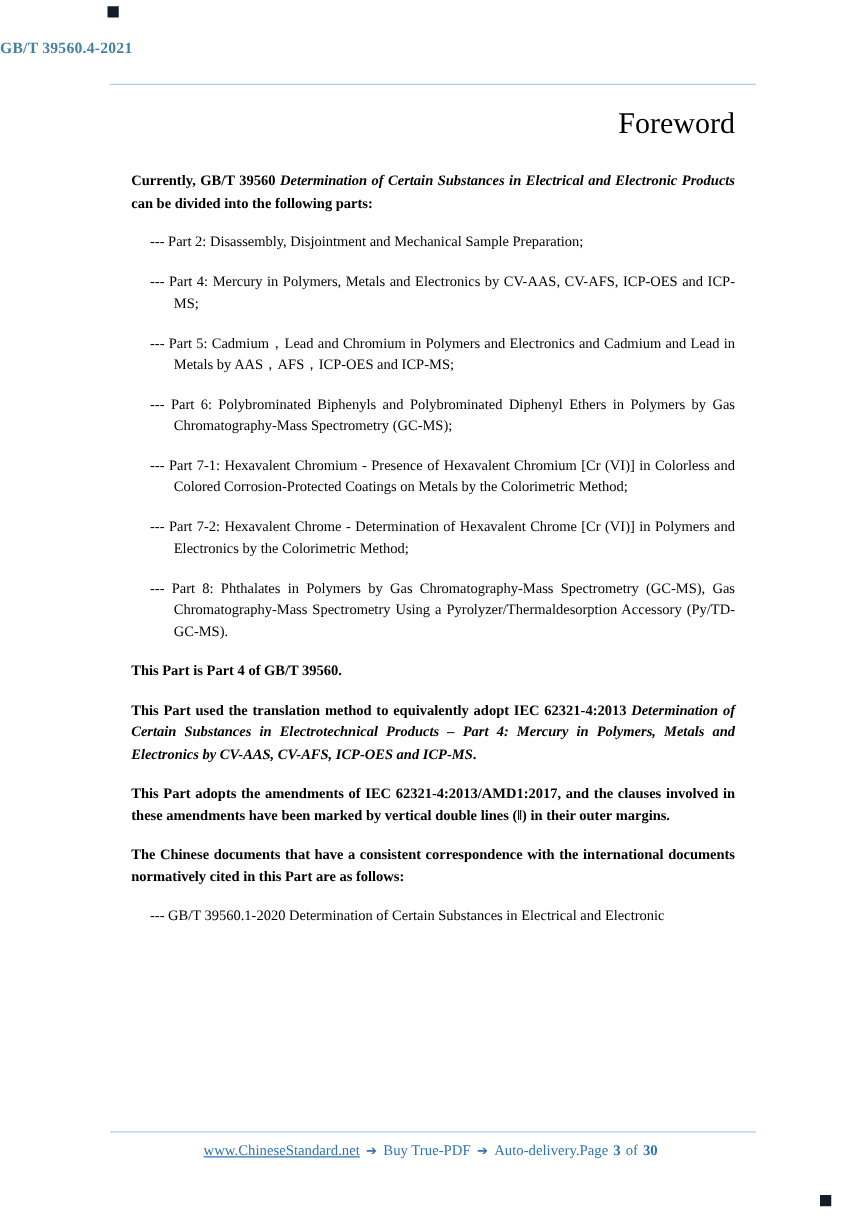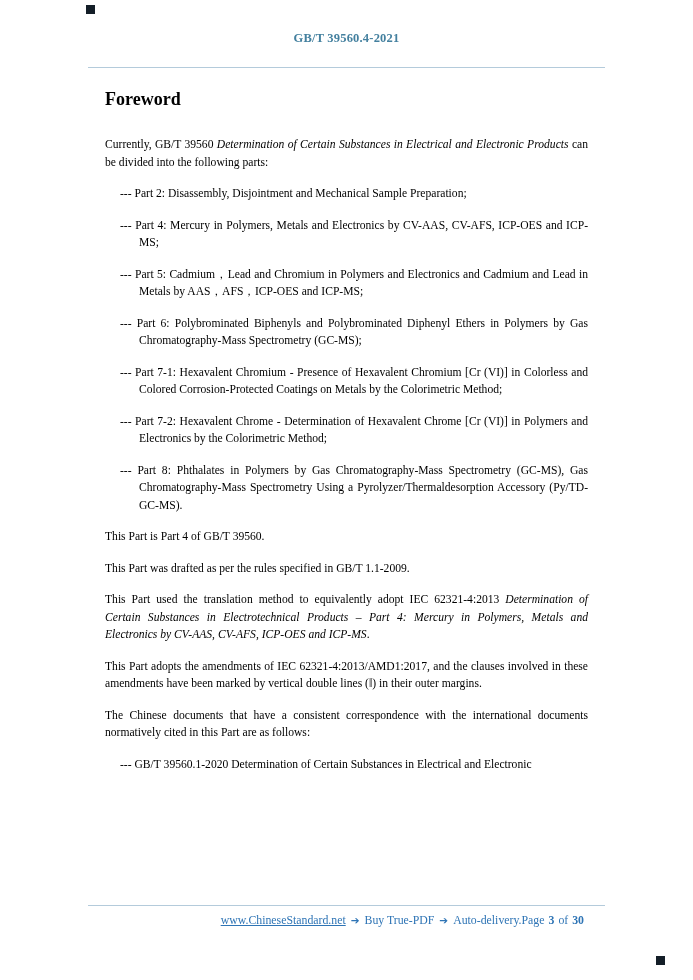--- a/index.html
+++ b/index.html
@@ -20,52 +20,53 @@
     background: #141e28;
   }
   .corner-tl { top: 5px; left: 86px; }
   .corner-br { top: 956px; left: 656px; }
 
   .doc-header {
     position: absolute;
     top: 31px;
     left: 0;
     width: 100%;
-    text-align: center;
+    text-align: left;
     font-size: 12.5px;
     font-weight: bold;
     color: #44809f;
     letter-spacing: 0.2px;
   }
   .header-rule {
     position: absolute;
     top: 67px;
     left: 88px;
     width: 517px;
     border-top: 1px solid #b4cbdb;
   }
 
   .content {
     position: absolute;
     top: 88px;
     left: 105px;
     width: 483px;
   }
   .doc-title {
-    text-align: left;
-    font-size: 18px;
-    font-weight: bold;
+    text-align: right;
+    font-size: 24px;
+    font-weight: normal;
     line-height: 22px;
     margin: 0 0 26px 0;
   }
   .body-para {
     font-size: 11.6px;
     line-height: 17.5px;
     text-align: justify;
     margin: 0 0 14px 0;
+    font-weight: bold;
   }
   .italic { font-style: italic; }
   ul.parts-list { list-style: none; margin: 0; padding: 0; }
   ul.parts-list li {
     font-size: 11.6px;
     line-height: 17.5px;
     text-align: justify;
     margin: 0 0 14px 34px;
     text-indent: -19px;
   }
@@ -76,21 +77,21 @@
     left: 88px;
     width: 517px;
     border-top: 1px solid #b4cbdb;
   }
   .doc-footer {
     position: absolute;
     top: 913px;
     left: 105px;
     width: 483px;
     display: flex;
-    justify-content: flex-end;
+    justify-content: center;
     align-items: baseline;
     font-size: 11.8px;
     color: #2e74b5;
   }
   .footer-left a, .site-link {
     color: #2e74b5;
     text-decoration: underline;
     cursor: pointer;
   }
   .arrow-glyph { margin: 0 5px; font-family: "DejaVu Sans", sans-serif; font-size: 10.5px; }
@@ -118,21 +119,20 @@
       <li>--- Part 4: Mercury in Polymers, Metals and Electronics by CV-AAS, CV-AFS, ICP-OES and ICP-MS;</li>
       <li>--- Part 5: Cadmium，Lead and Chromium in Polymers and Electronics and Cadmium and Lead in Metals by AAS，AFS，ICP-OES and ICP-MS;</li>
       <li>--- Part 6: Polybrominated Biphenyls and Polybrominated Diphenyl Ethers in Polymers by Gas Chromatography-Mass Spectrometry (GC-MS);</li>
       <li>--- Part 7-1: Hexavalent Chromium - Presence of Hexavalent Chromium [Cr (VI)] in Colorless and Colored Corrosion-Protected Coatings on Metals by the Colorimetric Method;</li>
       <li>--- Part 7-2: Hexavalent Chrome - Determination of Hexavalent Chrome [Cr (VI)] in Polymers and Electronics by the Colorimetric Method;</li>
       <li>--- Part 8: Phthalates in Polymers by Gas Chromatography-Mass Spectrometry (GC-MS), Gas Chromatography-Mass Spectrometry Using a Pyrolyzer/Thermaldesorption Accessory (Py/TD-GC-MS).</li>
     </ul>
 
     <p class="body-para">This Part is Part 4 of GB/T 39560.</p>
 
-    <p class="body-para">This Part was drafted as per the rules specified in GB/T 1.1-2009.</p>
 
     <p class="body-para"><span>This Part used the translation method to equivalently adopt IEC 62321-4:2013 </span><span class="italic">Determination of Certain Substances in Electrotechnical Products – Part 4: Mercury in Polymers, Metals and Electronics by CV-AAS, CV-AFS, ICP-OES and ICP-MS</span><span>.</span></p>
 
     <p class="body-para">This Part adopts the amendments of IEC 62321-4:2013/AMD1:2017, and the clauses involved in these amendments have been marked by vertical double lines (‖) in their outer margins.</p>
 
     <p class="body-para">The Chinese documents that have a consistent correspondence with the international documents normatively cited in this Part are as follows:</p>
 
     <ul class="parts-list">
       <li>--- GB/T 39560.1-2020 Determination of Certain Substances in Electrical and Electronic</li>
     </ul>

